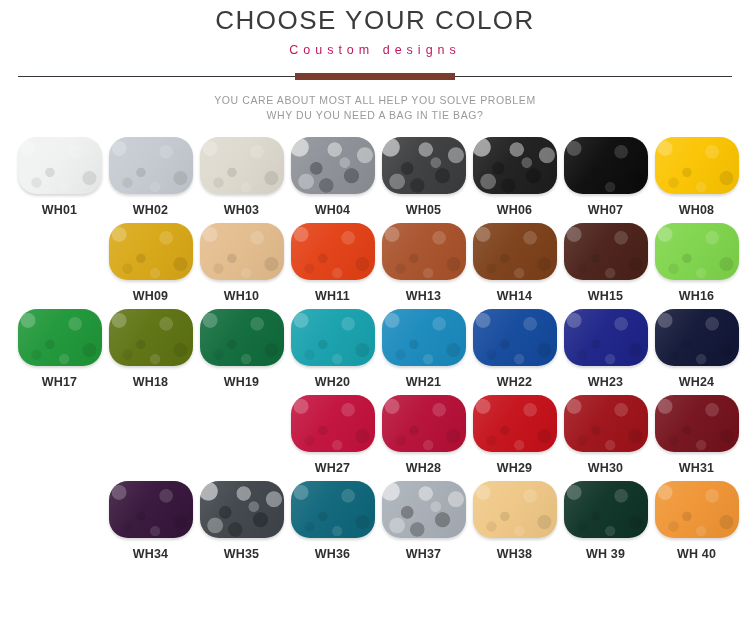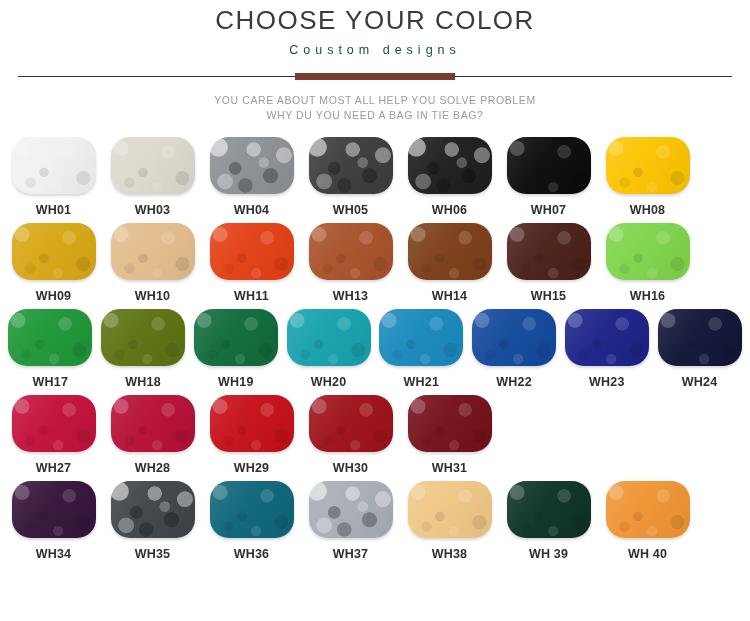--- a/index.html
+++ b/index.html
@@ -29,21 +29,21 @@
     letter-spacing: 1.5px;
     color: #3b3b3b;
     margin: 4px 0 0 0;
     line-height: 32px;
   }
   .sub-title {
     font-family: "Liberation Sans", sans-serif;
     font-size: 12.5px;
     font-weight: 400;
     letter-spacing: 5px;
-    color: #14532d;
+    color: #be185d;
     margin: 6px 0 0 0;
     line-height: 16px;
   }
 
   .divider-wrap {
     position: relative;
     width: 750px;
     height: 14px;
     margin-top: 12px;
   }
@@ -79,23 +79,22 @@
 
   
   .grid {
     margin-top: 14px;
     padding: 0 8px;
     display: flex;
     flex-direction: column;
   }
   .grid-row {
     display: flex;
-    justify-content: flex-start;
+    justify-content: flex-end;
     margin-bottom: 6px;
-    gap: 8px;
   }
   .cell {
     width: 91px;
     margin-right: 0px;
     display: flex;
     flex-direction: column;
     align-items: center;
   }
   .swatch {
     width: 84px;
@@ -168,20 +167,24 @@
   </div>
 </div>
 
 <div class="grid" id="swatch-grid">
     <div class="grid-row">
       <div class="cell">
         <div class="swatch" style="background-color: rgb(240, 241, 241);"></div>
         <div class="label">WH01</div>
       </div>
       <div class="cell">
+        <div class="swatch" style="background-color: rgb(196, 202, 208);"></div>
+        <div class="label">WH02</div>
+      </div>
+      <div class="cell">
         <div class="swatch" style="background-color: rgb(222, 217, 205);"></div>
         <div class="label">WH03</div>
       </div>
       <div class="cell">
         <div class="swatch mottled" style="background-color: rgb(140, 144, 150);"></div>
         <div class="label">WH04</div>
       </div>
       <div class="cell">
         <div class="swatch mottled" style="background-color: rgb(58, 60, 62);"></div>
         <div class="label">WH05</div>

